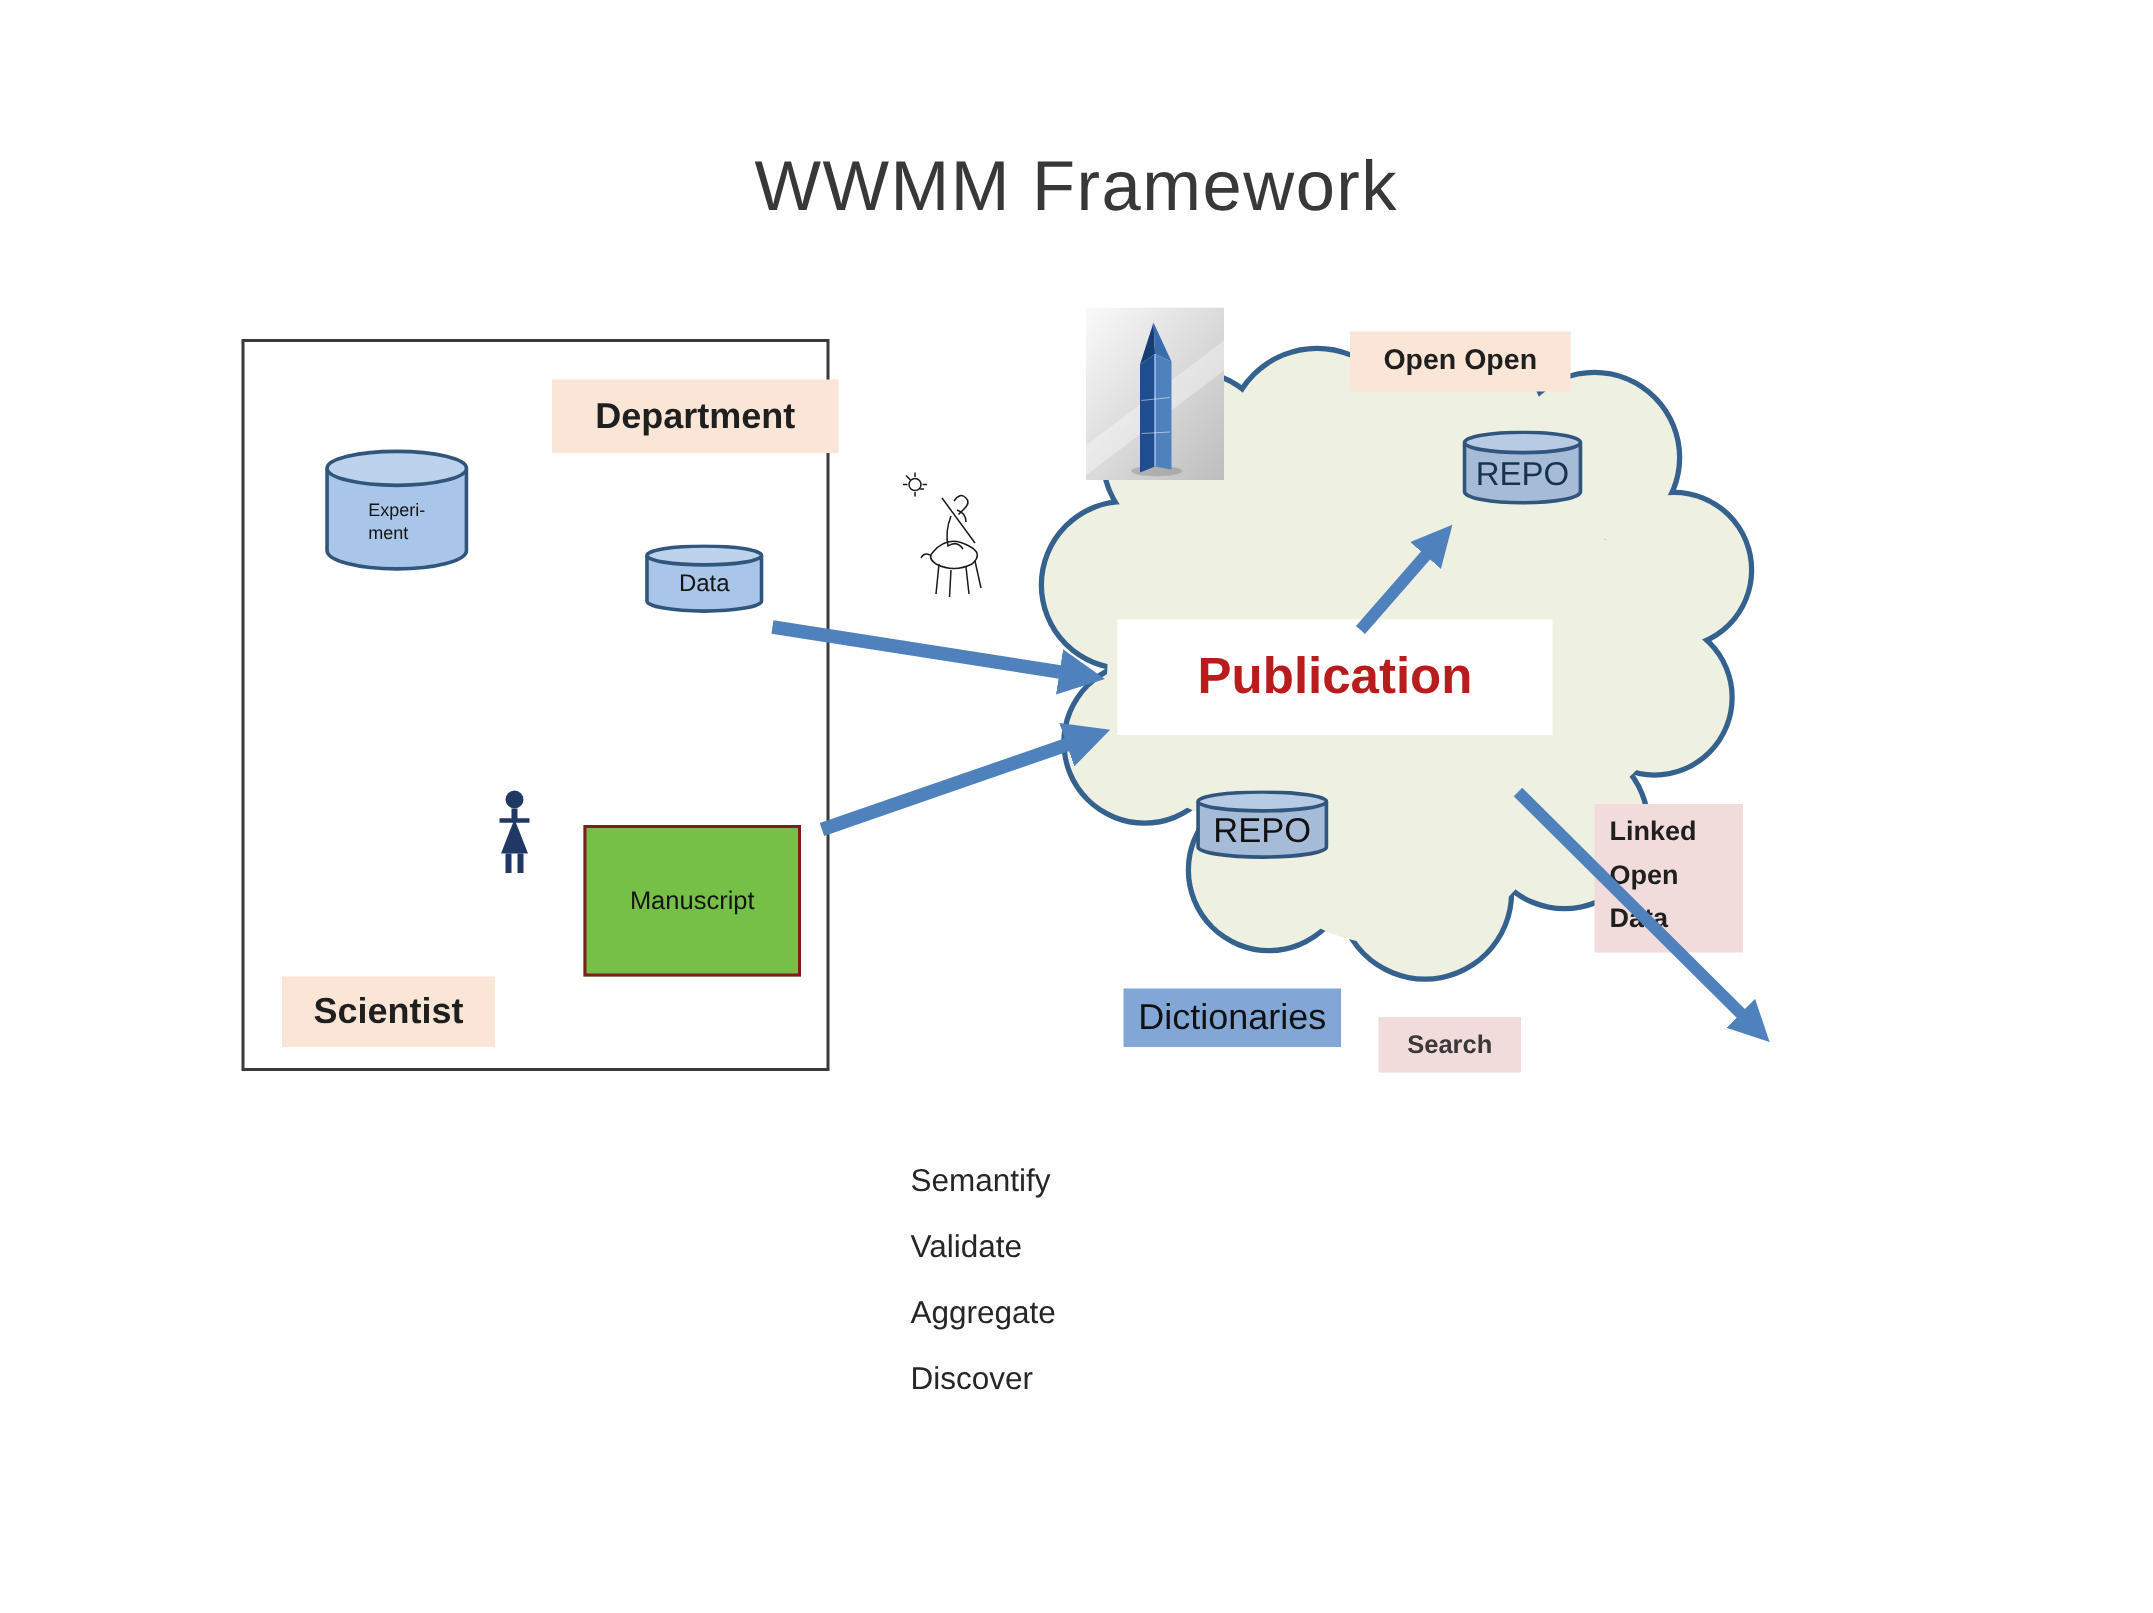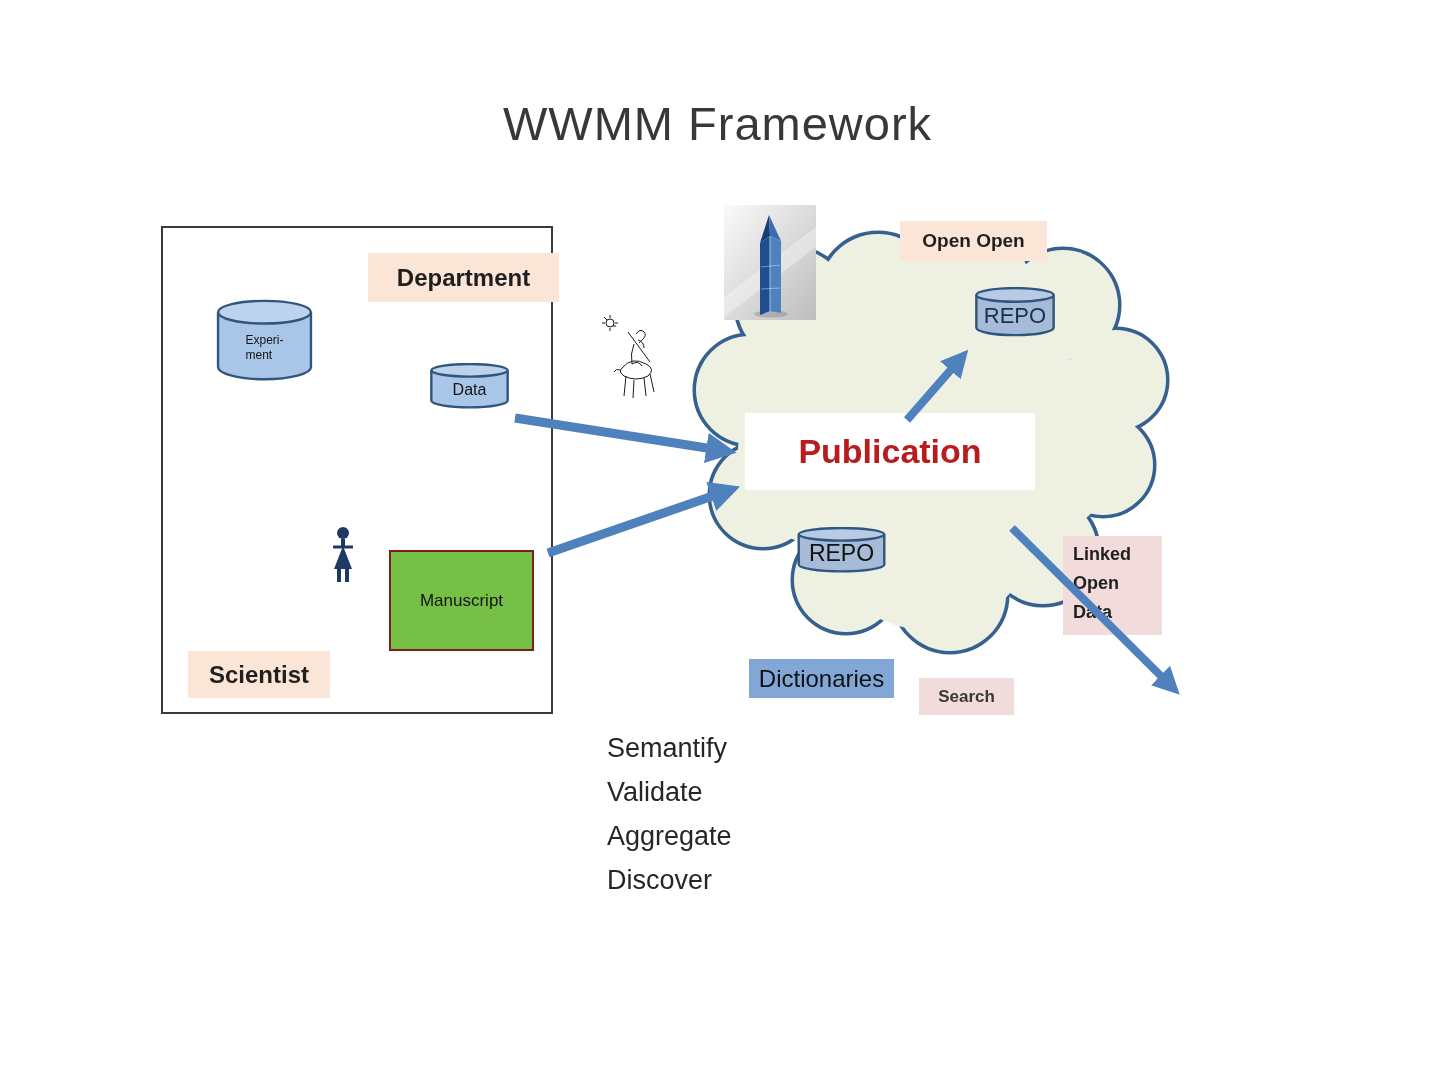--- a/index.html
+++ b/index.html
@@ -23,21 +23,21 @@
   .cyl-svg{position:absolute;inset:0;width:100%;height:100%;display:block;}
   .cyl-label{position:absolute;inset:0;display:flex;align-items:center;justify-content:center;
              text-align:left;color:#141414;line-height:1.2;}
 
   .manuscript{left:389px;top:550px;width:141px;height:97px;background:#76c047;border:2px solid #7f1d1d;
               font-size:17px;color:#141414;z-index:2;}
 
   .pub-box{left:745px;top:413px;width:290px;height:77px;background:#ffffff;z-index:5;
            font-size:34px;font-weight:bold;color:#b91c1c;}
 
-  .actions{left:607px;top:726px;width:300px;font-size:27px;color:#262626;line-height:44px;}
+  .actions{left:607px;top:766px;width:300px;font-size:21px;color:#262626;line-height:44px;}
 
   .z2{z-index:2;} .z3{z-index:3;} .z6{z-index:6;} .z7{z-index:7;} .z9{z-index:9;}
 </style>
 </head>
 <body>
 
 <div class="slide">
 
   <div class="abs title">WWMM Framework</div>
 

